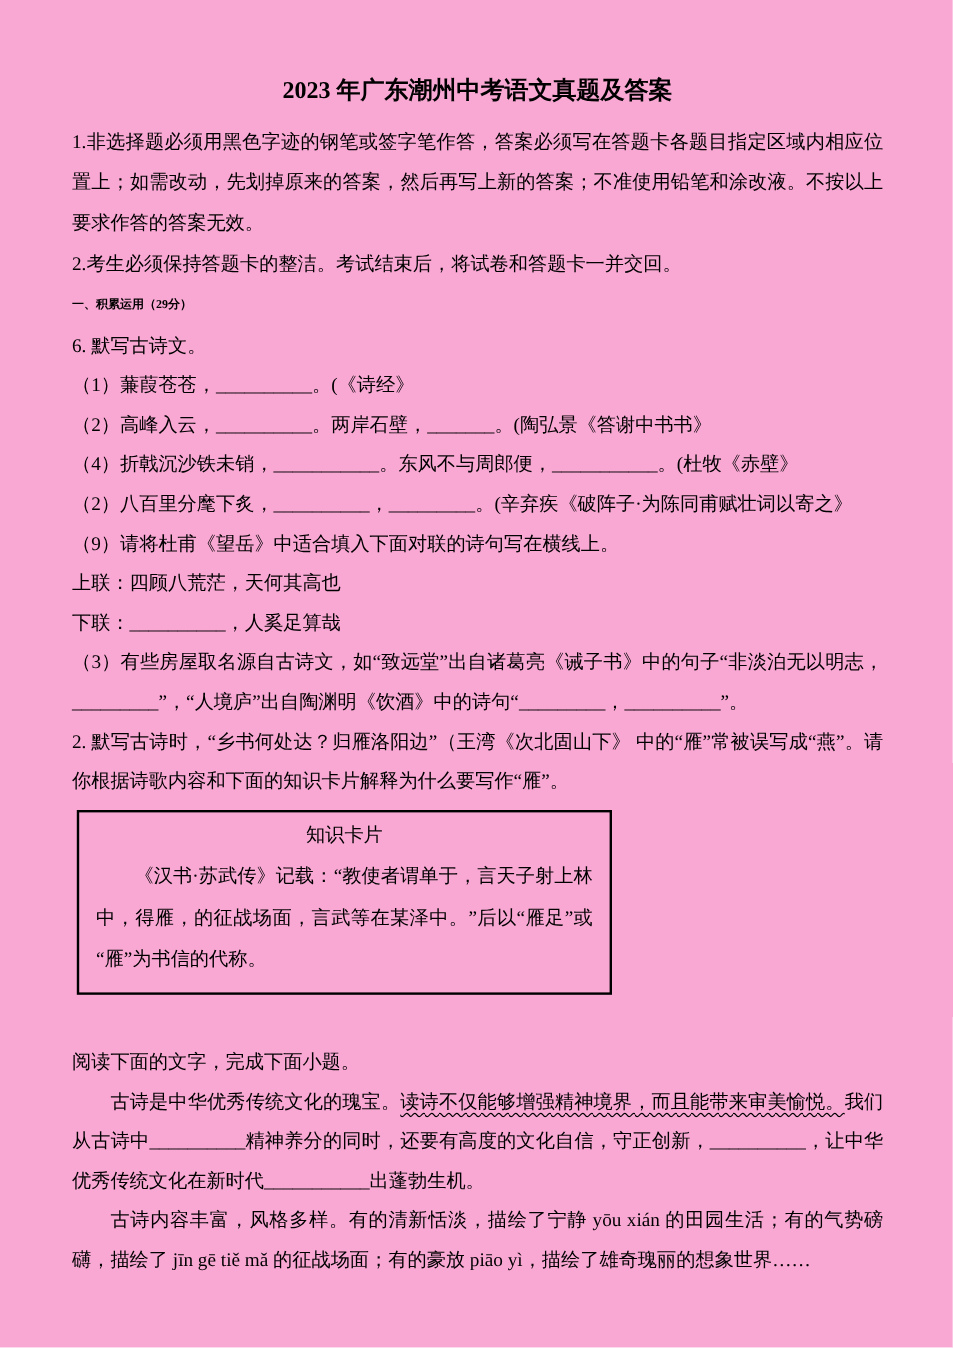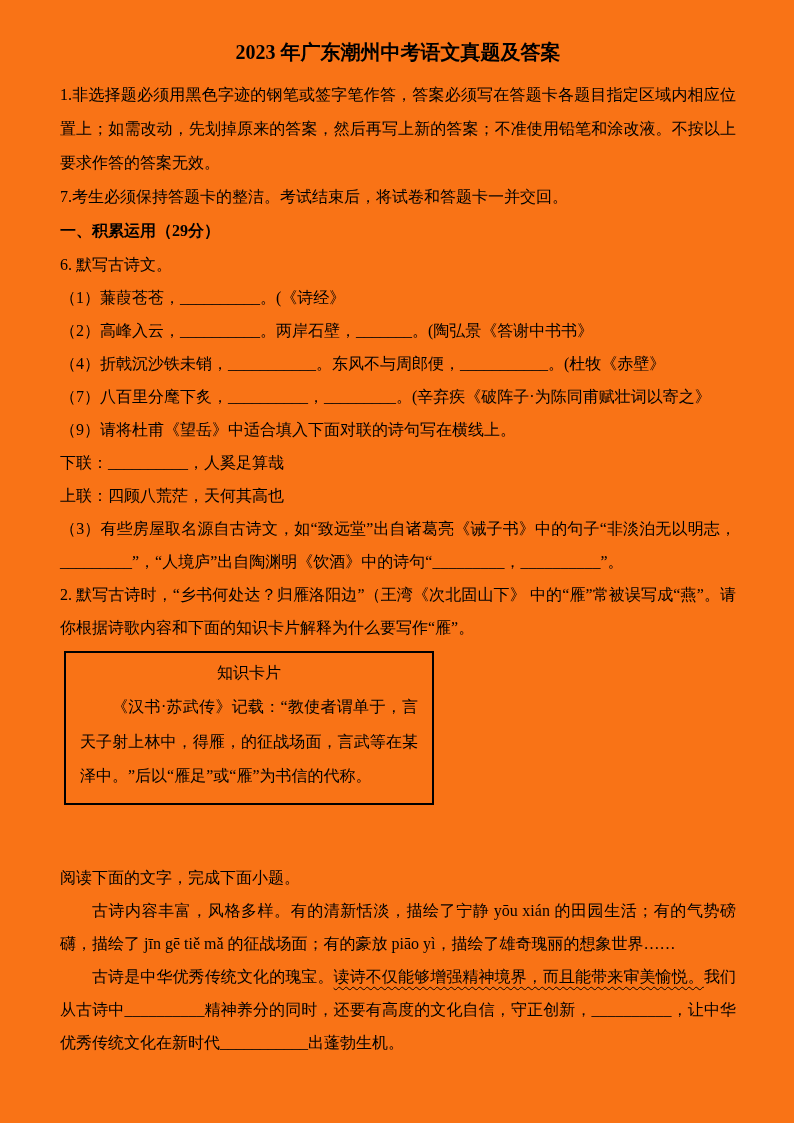--- a/index.html
+++ b/index.html
@@ -1,109 +1,109 @@
 <!DOCTYPE html>
 <html lang="zh"><head>
 <meta charset="utf-8">
 <style>
   html, body { margin: 0; padding: 0; background: #ffffff; }
   .page {
     position: relative;
     width: 794px;
     height: 1123px;
     box-sizing: border-box;
-    padding: 38px 58px 40px 60px;
-    background: #f97316;
+    padding: 62px 58px 40px 60px;
+    background: #f9a8d4;
     color: #000000;
     font-family: "Liberation Serif", "DejaVu Serif", serif;
     font-size: 16px;
     overflow: hidden;
   }
   .title {
     font-size: 20px;
     font-weight: 700;
     text-align: center;
     line-height: 28px;
     margin: 0 0 12px 0;
   }
   .notice {
     font-weight: 400;
     line-height: 34px;
     margin: 0;
     text-align: justify;
   }
   .section-heading {
-    font-size: 16px;
+    font-size: 10px;
     font-weight: 700;
     line-height: 34px;
     margin: 0;
   }
   .line {
     line-height: 33px;
     margin: 0;
     text-align: justify;
   }
   .card {
     box-sizing: border-box;
-    width: 370px;
+    width: 446px;
     border: 2px solid #000000;
     margin: 7px 0 0 4px;
     padding: 3px 14px 9px 14px;
   }
   .card-title {
     text-align: center;
     line-height: 34px;
     margin: 0;
   }
   .card-body {
     line-height: 34.5px;
     text-indent: 2em;
     text-align: justify;
     margin: 0;
   }
-  .reading-instruction { margin-top: 56px; }
+  .reading-instruction { margin-top: 40px; }
   .indent { text-indent: 2em; }
   .wavy {
     text-decoration: underline;
     text-decoration-style: wavy;
     text-decoration-thickness: 1px;
     text-underline-offset: 4px;
   }
 </style>
 </head>
 <body>
 
 <div class="page">
 
   <h1 class="title">2023 年广东潮州中考语文真题及答案</h1>
 
   <p class="notice">1.非选择题必须用黑色字迹的钢笔或签字笔作答，答案必须写在答题卡各题目指定区域内相应位置上；如需改动，先划掉原来的答案，然后再写上新的答案；不准使用铅笔和涂改液。不按以上要求作答的答案无效。</p>
-  <p class="notice">7.考生必须保持答题卡的整洁。考试结束后，将试卷和答题卡一并交回。</p>
+  <p class="notice">2.考生必须保持答题卡的整洁。考试结束后，将试卷和答题卡一并交回。</p>
 
   <h2 class="section-heading">一、积累运用（29分）</h2>
 
   <p class="line">6. 默写古诗文。</p>
 
   <p class="line">（1）蒹葭苍苍，__________。(《诗经》</p>
   <p class="line">（2）高峰入云，__________。两岸石壁，_______。(陶弘景《答谢中书书》</p>
   <p class="line">（4）折戟沉沙铁未销，___________。东风不与周郎便，___________。(杜牧《赤壁》</p>
-  <p class="line">（7）八百里分麾下炙，__________，_________。(辛弃疾《破阵子·为陈同甫赋壮词以寄之》</p>
+  <p class="line">（2）八百里分麾下炙，__________，_________。(辛弃疾《破阵子·为陈同甫赋壮词以寄之》</p>
   <p class="line">（9）请将杜甫《望岳》中适合填入下面对联的诗句写在横线上。</p>
 
+  <p class="line">上联：四顾八荒茫，天何其高也</p>
   <p class="line">下联：__________，人奚足算哉</p>
-  <p class="line">上联：四顾八荒茫，天何其高也</p>
 
   <p class="line">（3）有些房屋取名源自古诗文，如“致远堂”出自诸葛亮《诫子书》中的句子“非淡泊无以明志，_________”，“人境庐”出自陶渊明《饮酒》中的诗句“_________，__________”。</p>
 
   <p class="line">2. 默写古诗时，“乡书何处达？归雁洛阳边”（王湾《次北固山下》 中的“雁”常被误写成“燕”。请你根据诗歌内容和下面的知识卡片解释为什么要写作“雁”。</p>
 
   <div class="card">
     <p class="card-title">知识卡片</p>
     <p class="card-body">《汉书·苏武传》记载：“教使者谓单于，言天子射上林中，得雁，的征战场面，言武等在某泽中。”后以“雁足”或“雁”为书信的代称。</p>
   </div>
 
   <p class="line reading-instruction">阅读下面的文字，完成下面小题。</p>
 
+  <p class="line indent"><span>古诗是中华优秀传统文化的瑰宝。</span><span class="wavy">读诗不仅能够增强精神境界，而且能带来审美愉悦。</span><span>我们从古诗中__________精神养分的同时，还要有高度的文化自信，守正创新，__________，让中华优秀传统文化在新时代___________出蓬勃生机。</span></p>
+
   <p class="line indent">古诗内容丰富，风格多样。有的清新恬淡，描绘了宁静 yōu xián 的田园生活；有的气势磅礴，描绘了 jīn gē tiě mǎ 的征战场面；有的豪放 piāo yì，描绘了雄奇瑰丽的想象世界……</p>
-
-  <p class="line indent"><span>古诗是中华优秀传统文化的瑰宝。</span><span class="wavy">读诗不仅能够增强精神境界，而且能带来审美愉悦。</span><span>我们从古诗中__________精神养分的同时，还要有高度的文化自信，守正创新，__________，让中华优秀传统文化在新时代___________出蓬勃生机。</span></p>
 
 </div>
 
 </body></html>

